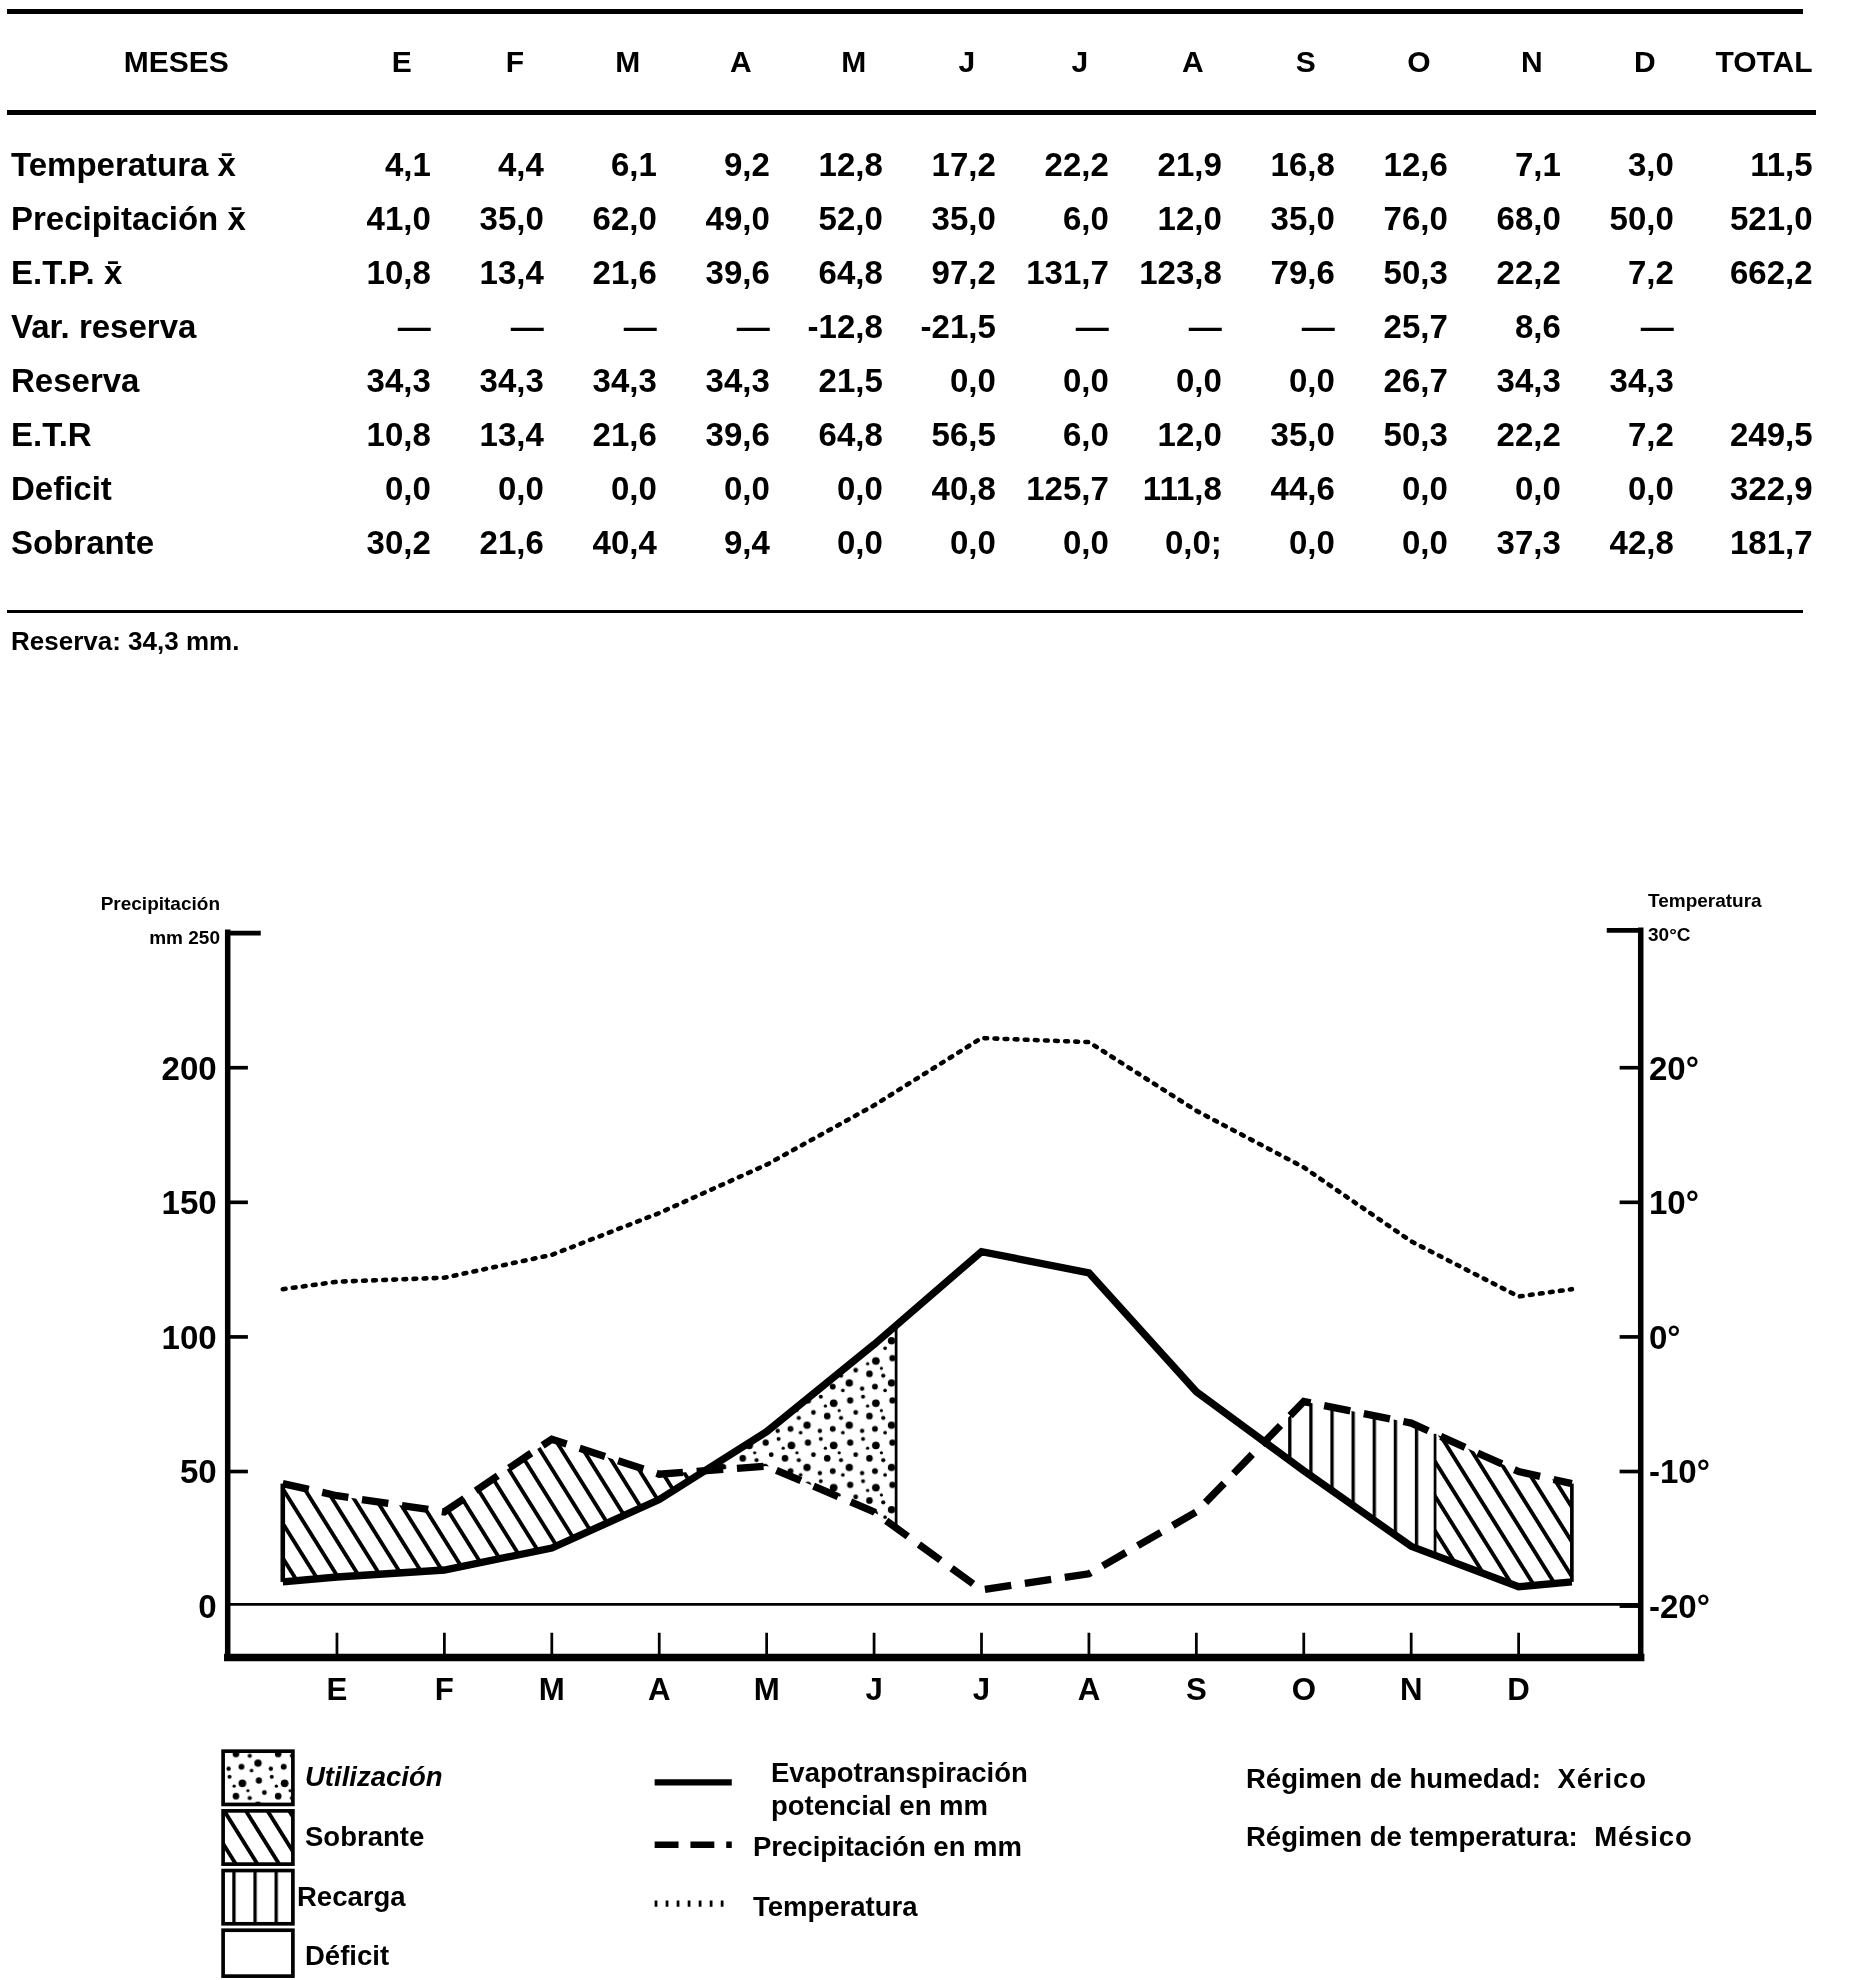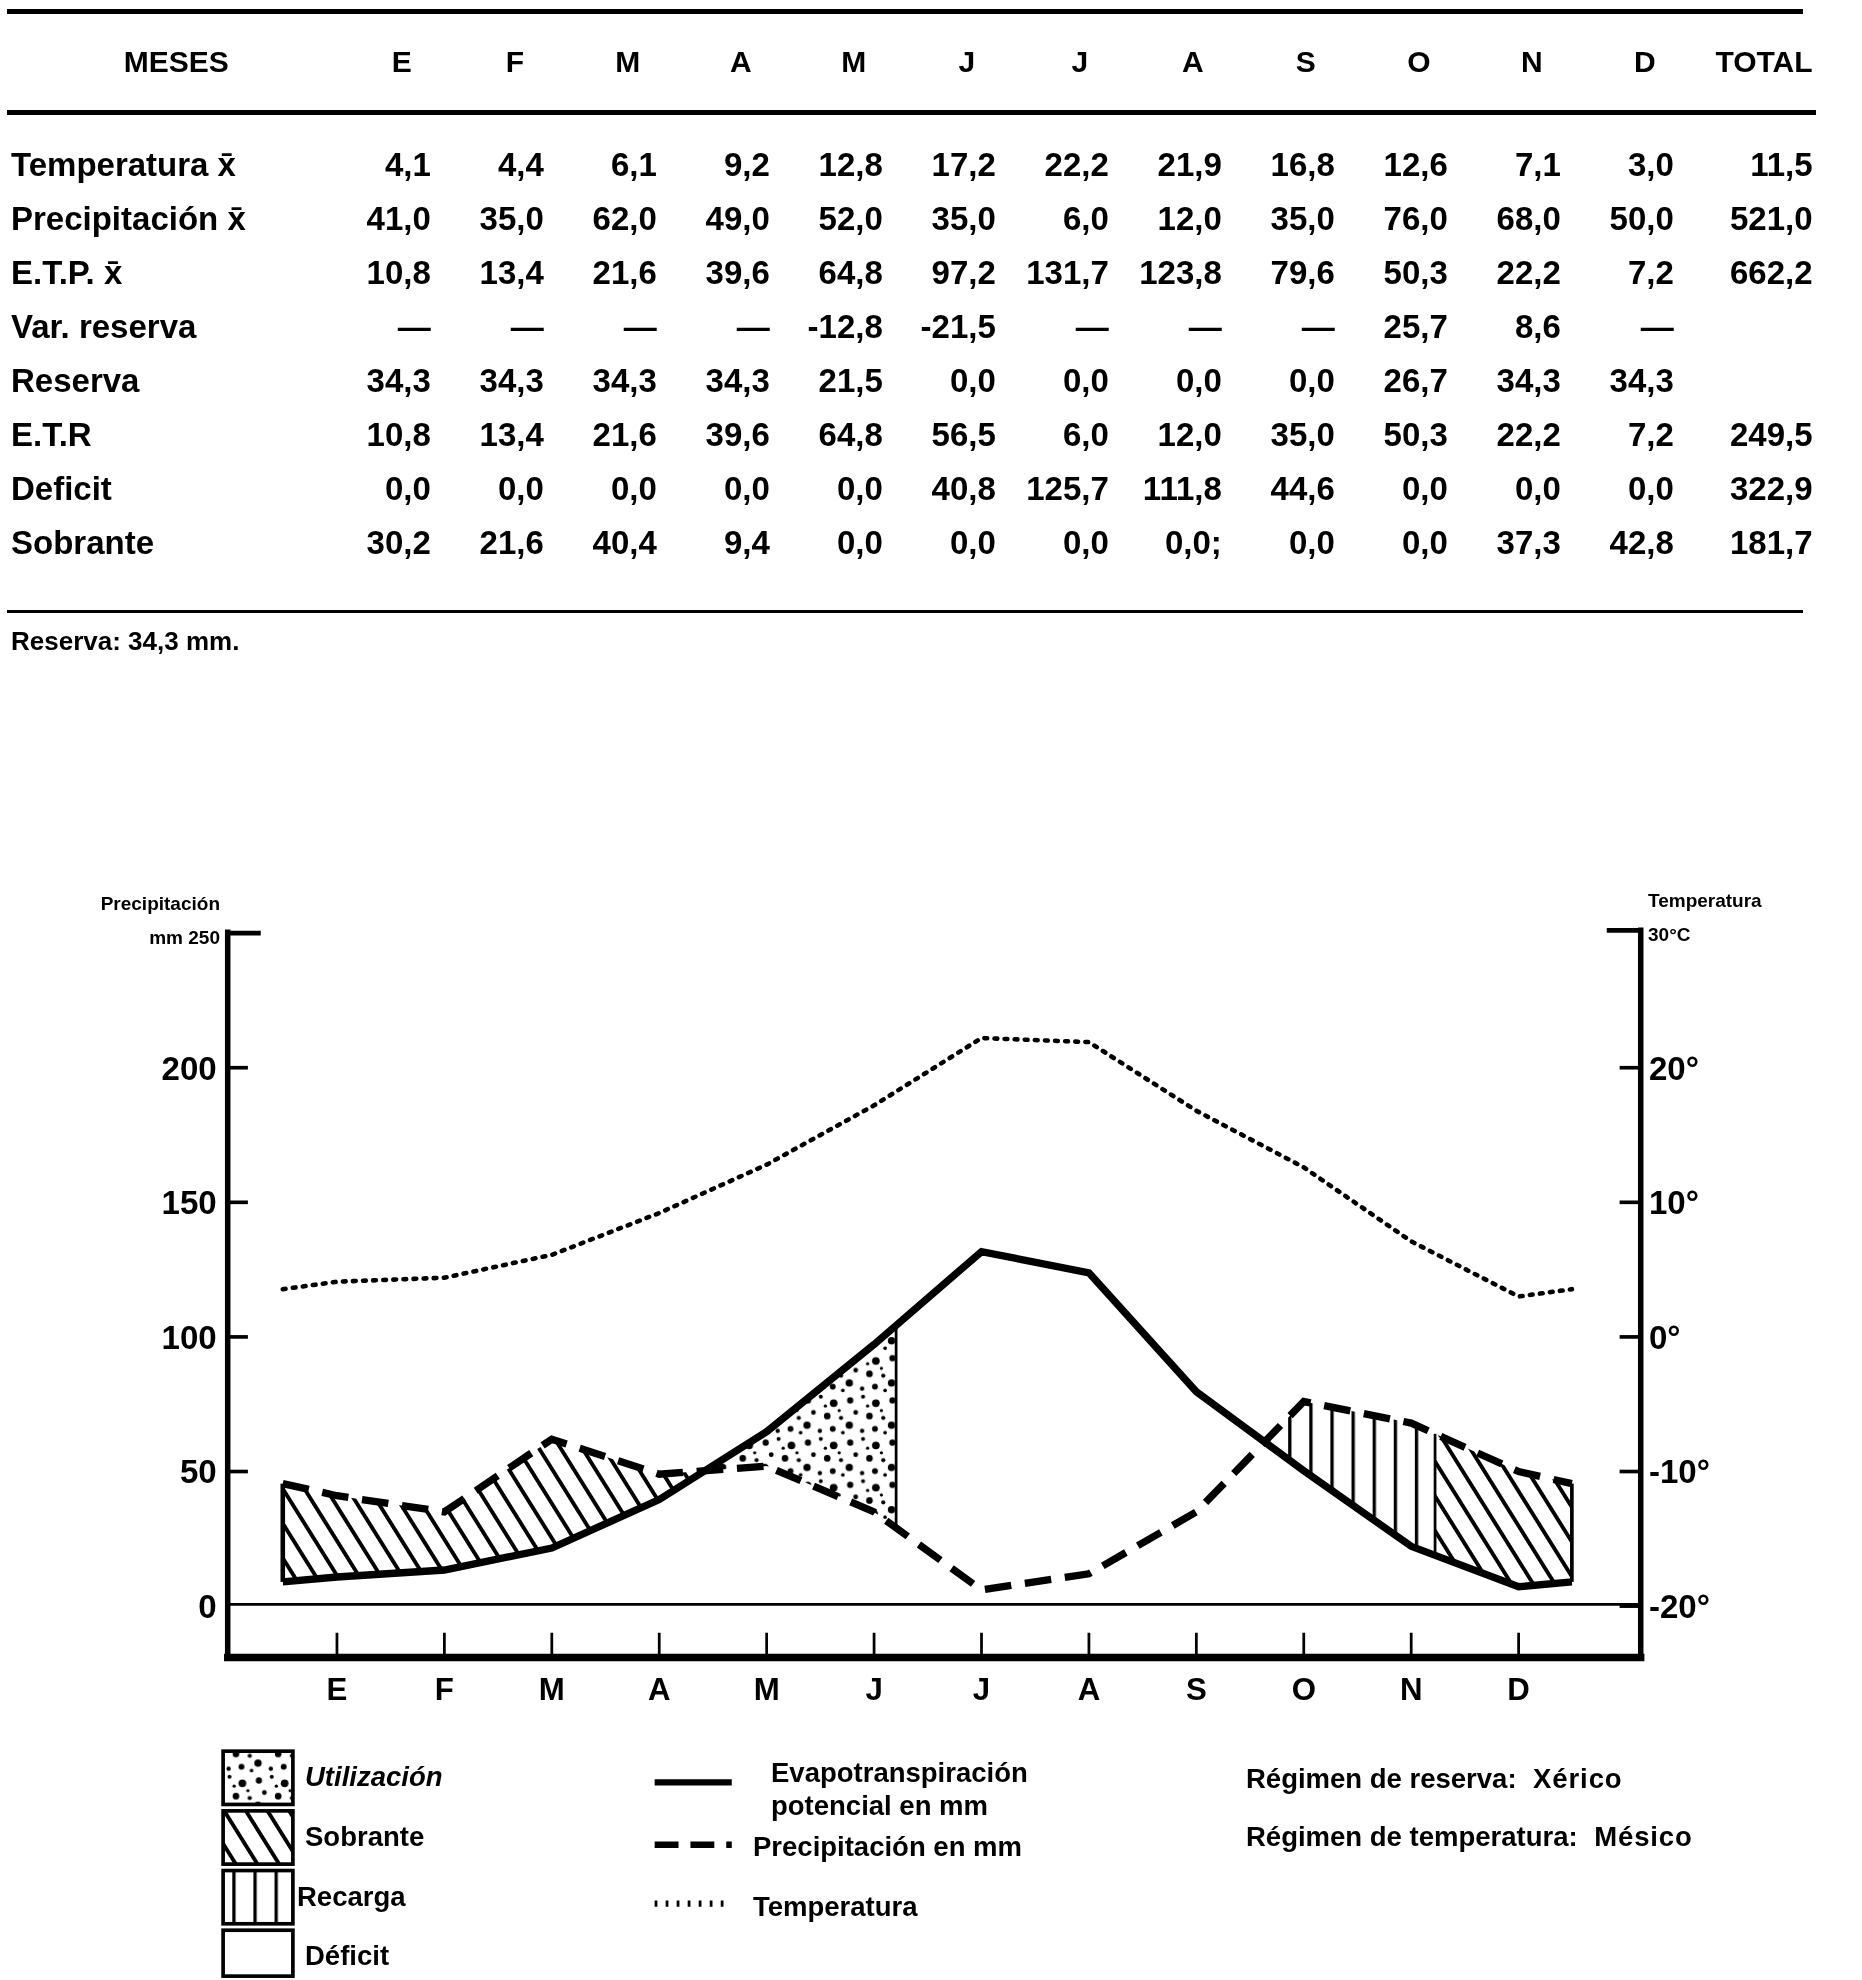--- a/index.html
+++ b/index.html
@@ -324,18 +324,18 @@
 <div class="leg-label" style="left:305px;top:1939px;">Déficit</div>
 
 <div class="leg-label" style="left:771px;top:1756px;">
   <div>Evapotranspiración</div>
   <div>potencial en mm</div>
 </div>
 <div class="leg-label" style="left:753px;top:1830px;">Precipitación en mm</div>
 <div class="leg-label" style="left:753px;top:1890px;">Temperatura</div>
 
 <div class="regimen" style="left:1246px;top:1763px;">
-  <span>Régimen de reserva:</span><span class="val">Xérico</span>
+  <span>Régimen de humedad:</span><span class="val">Xérico</span>
 </div>
 <div class="regimen" style="left:1246px;top:1821px;">
   <span>Régimen de temperatura:</span><span class="val">Mésico</span>
 </div>
 
 
 </body></html>

